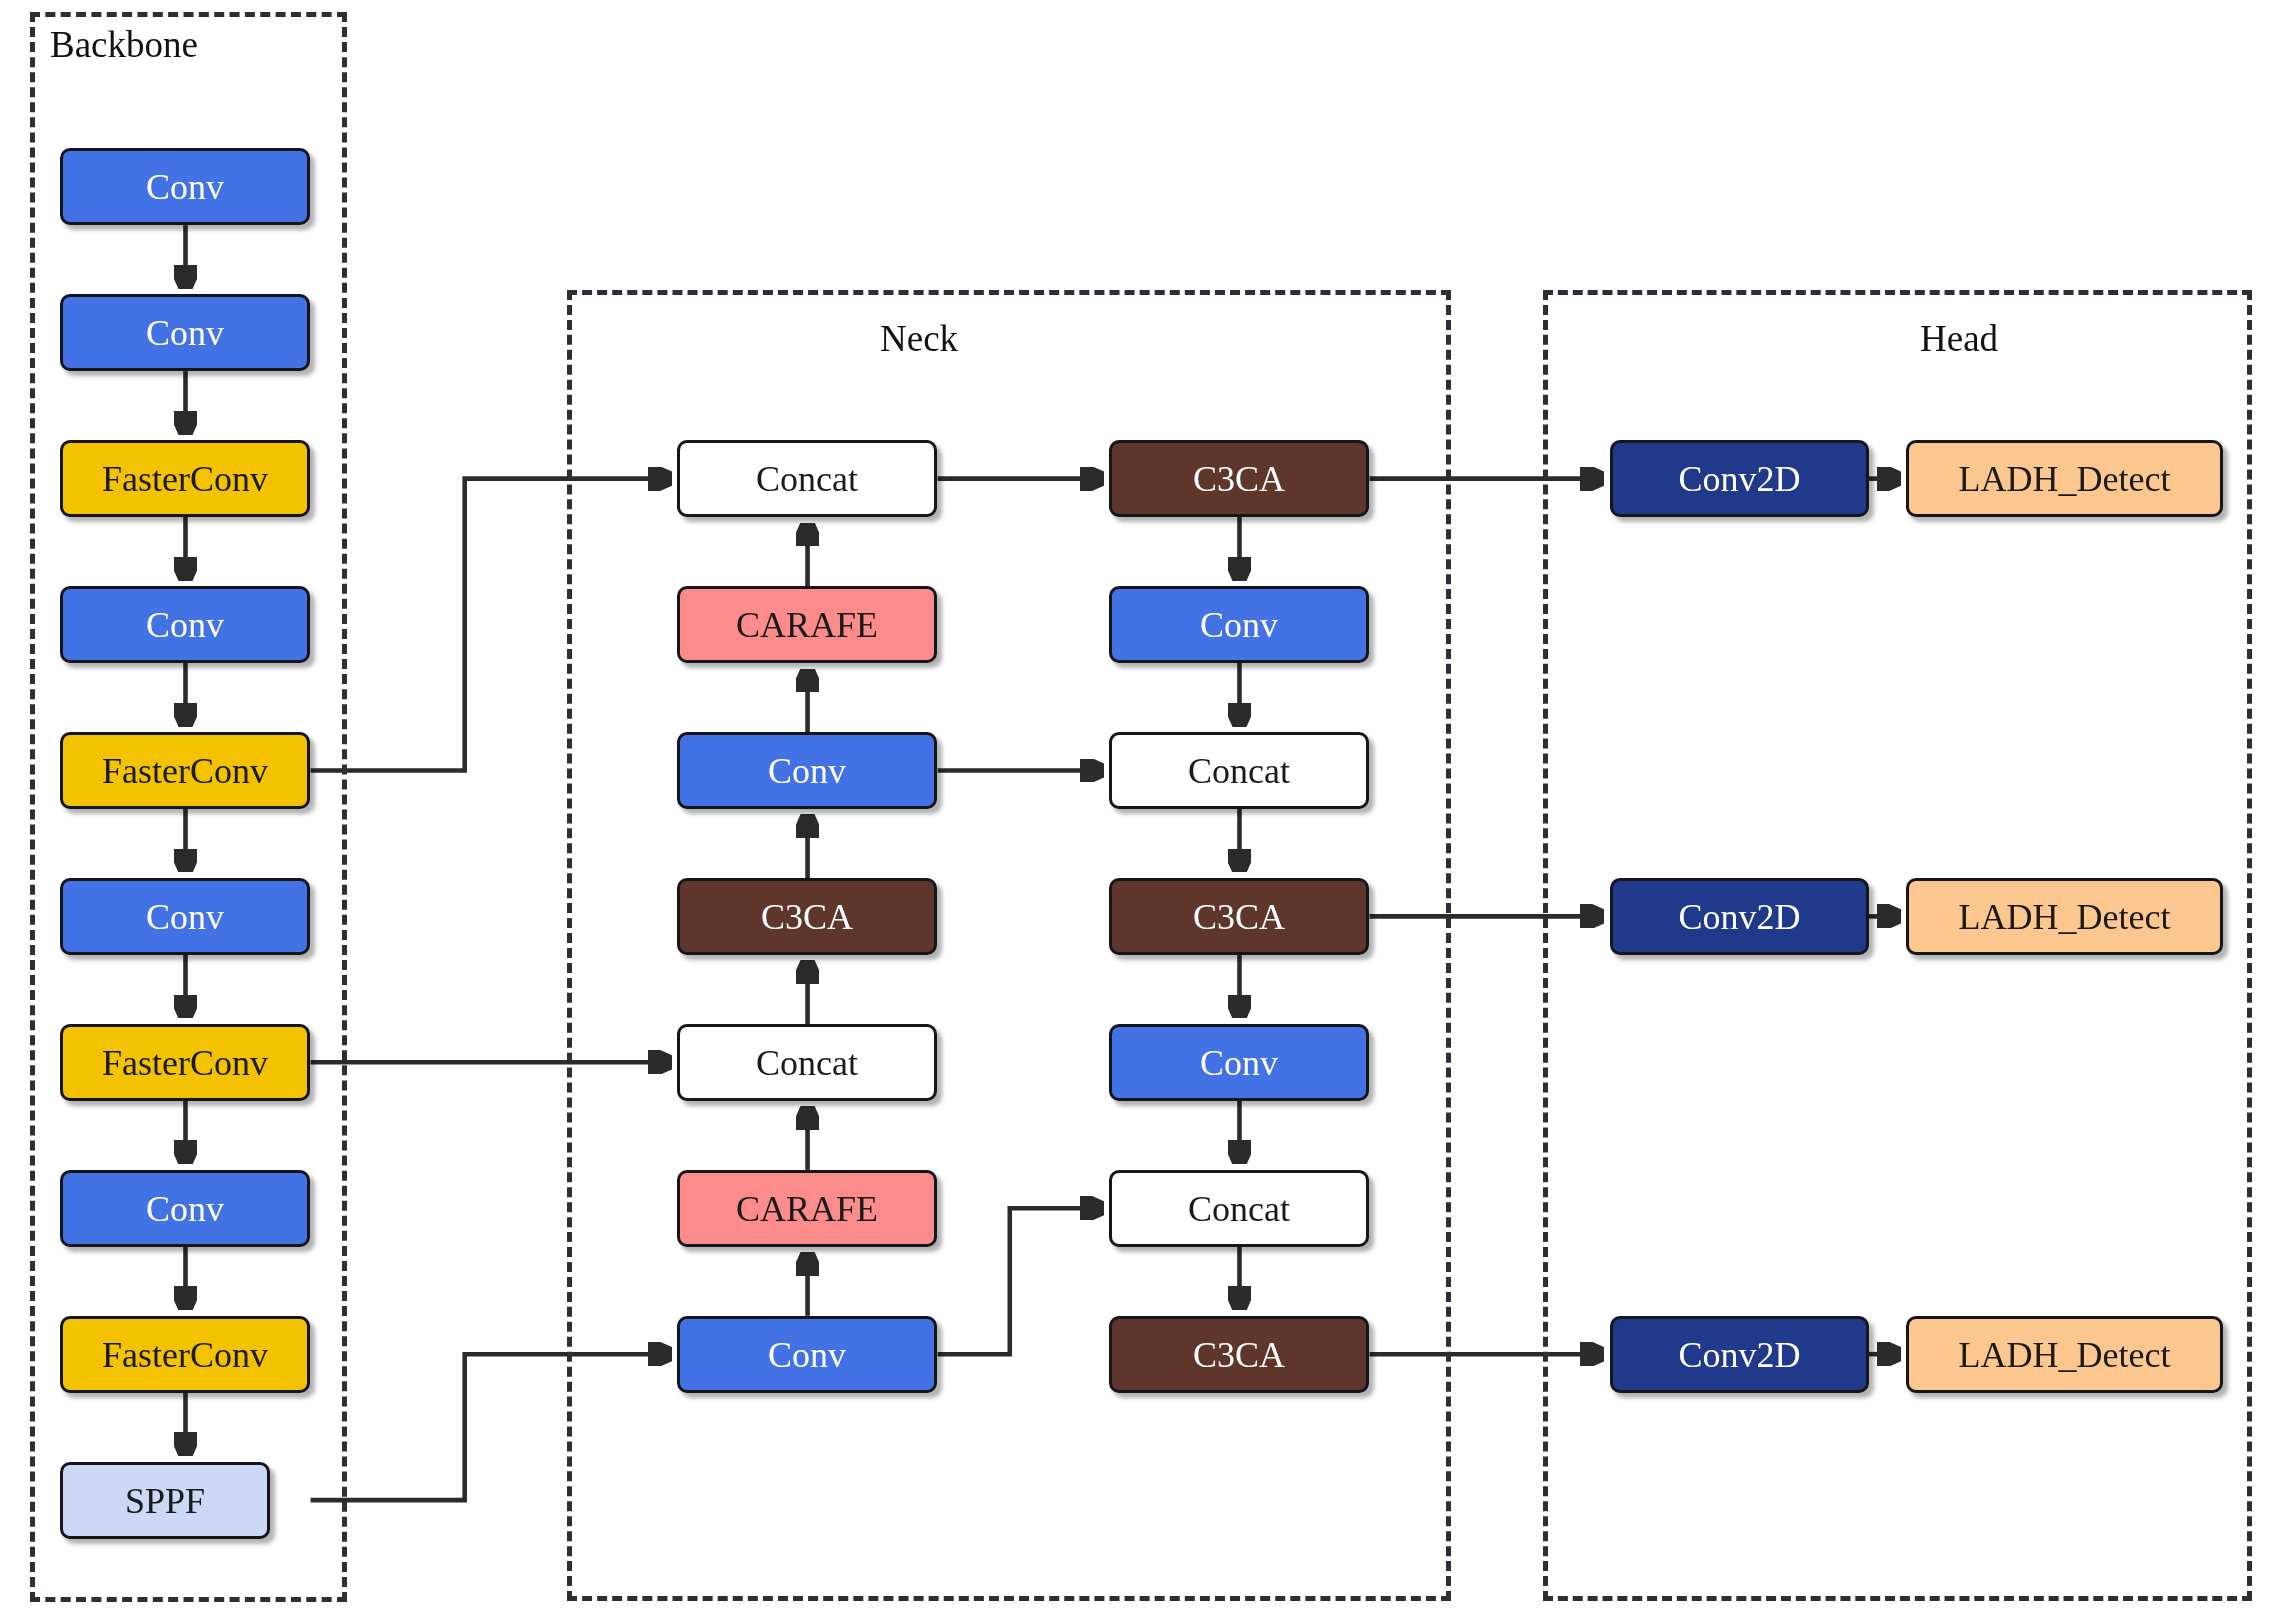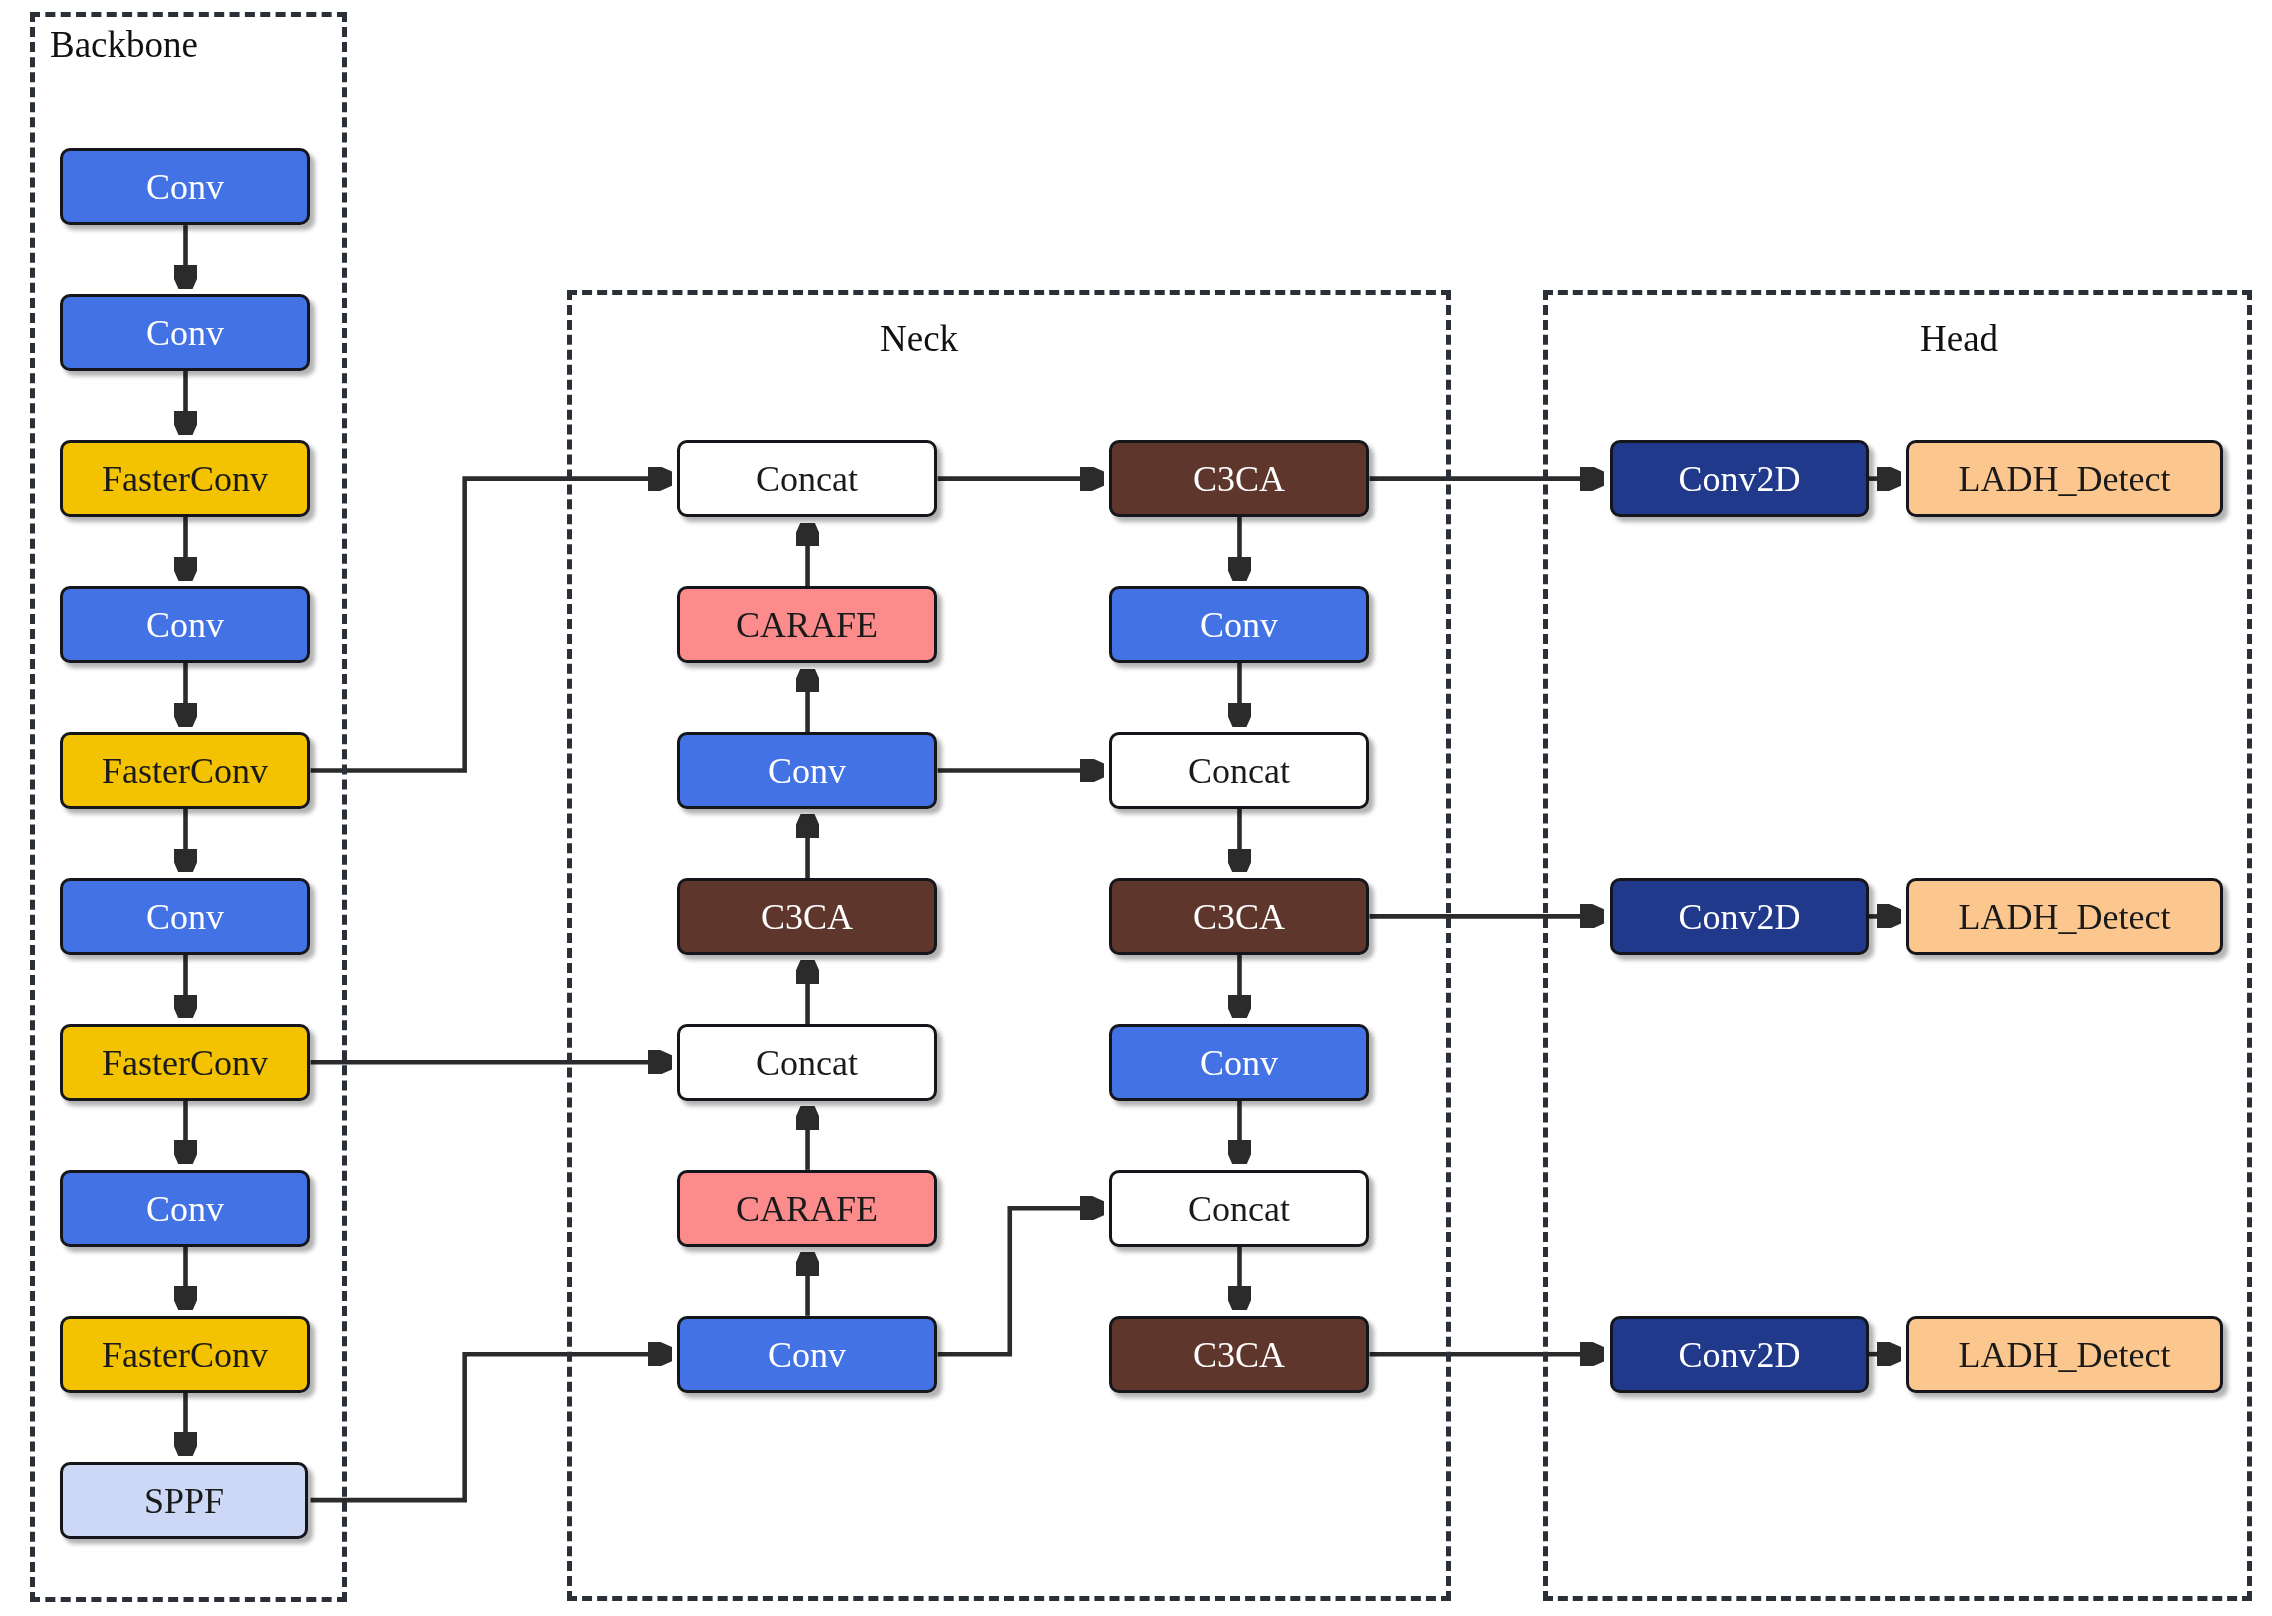--- a/index.html
+++ b/index.html
@@ -77,21 +77,21 @@
   <div id="node-layer">
       <div class="node" style="left: 60px; top: 148px; width: 250px; height: 77px; background: rgb(66, 114, 227); color: rgb(255, 255, 255); border-color: rgb(21, 22, 28);">Conv</div>
       <div class="node" style="left: 60px; top: 294px; width: 250px; height: 77px; background: rgb(66, 114, 227); color: rgb(255, 255, 255); border-color: rgb(21, 22, 28);">Conv</div>
       <div class="node" style="left: 60px; top: 440px; width: 250px; height: 77px; background: rgb(243, 194, 0); color: rgb(26, 26, 26); border-color: rgb(21, 22, 28);">FasterConv</div>
       <div class="node" style="left: 60px; top: 586px; width: 250px; height: 77px; background: rgb(66, 114, 227); color: rgb(255, 255, 255); border-color: rgb(21, 22, 28);">Conv</div>
       <div class="node" style="left: 60px; top: 732px; width: 250px; height: 77px; background: rgb(243, 194, 0); color: rgb(26, 26, 26); border-color: rgb(21, 22, 28);">FasterConv</div>
       <div class="node" style="left: 60px; top: 878px; width: 250px; height: 77px; background: rgb(66, 114, 227); color: rgb(255, 255, 255); border-color: rgb(21, 22, 28);">Conv</div>
       <div class="node" style="left: 60px; top: 1024px; width: 250px; height: 77px; background: rgb(243, 194, 0); color: rgb(26, 26, 26); border-color: rgb(21, 22, 28);">FasterConv</div>
       <div class="node" style="left: 60px; top: 1170px; width: 250px; height: 77px; background: rgb(66, 114, 227); color: rgb(255, 255, 255); border-color: rgb(21, 22, 28);">Conv</div>
       <div class="node" style="left: 60px; top: 1316px; width: 250px; height: 77px; background: rgb(243, 194, 0); color: rgb(26, 26, 26); border-color: rgb(21, 22, 28);">FasterConv</div>
-      <div class="node" style="left: 60px; top: 1462px; width: 248px; height: 77px; background: rgb(204, 216, 245); color: rgb(26, 26, 26); border-color: rgb(21, 22, 28);">SPPF</div>
+      <div class="node" style="left: 60px; top: 1462px; width: 210px; height: 77px; background: rgb(204, 216, 245); color: rgb(26, 26, 26); border-color: rgb(21, 22, 28);">SPPF</div>
       <div class="node" style="left: 677px; top: 440px; width: 260px; height: 77px; background: rgb(255, 255, 255); color: rgb(26, 26, 26); border-color: rgb(21, 22, 28);">Concat</div>
       <div class="node" style="left: 677px; top: 586px; width: 260px; height: 77px; background: rgb(252, 140, 140); color: rgb(26, 26, 26); border-color: rgb(21, 22, 28);">CARAFE</div>
       <div class="node" style="left: 677px; top: 732px; width: 260px; height: 77px; background: rgb(66, 114, 227); color: rgb(255, 255, 255); border-color: rgb(21, 22, 28);">Conv</div>
       <div class="node" style="left: 677px; top: 878px; width: 260px; height: 77px; background: rgb(94, 54, 44); color: rgb(255, 255, 255); border-color: rgb(21, 22, 28);">C3CA</div>
       <div class="node" style="left: 677px; top: 1024px; width: 260px; height: 77px; background: rgb(255, 255, 255); color: rgb(26, 26, 26); border-color: rgb(21, 22, 28);">Concat</div>
       <div class="node" style="left: 677px; top: 1170px; width: 260px; height: 77px; background: rgb(252, 140, 140); color: rgb(26, 26, 26); border-color: rgb(21, 22, 28);">CARAFE</div>
       <div class="node" style="left: 677px; top: 1316px; width: 260px; height: 77px; background: rgb(66, 114, 227); color: rgb(255, 255, 255); border-color: rgb(21, 22, 28);">Conv</div>
       <div class="node" style="left: 1109px; top: 440px; width: 260px; height: 77px; background: rgb(94, 54, 44); color: rgb(255, 255, 255); border-color: rgb(21, 22, 28);">C3CA</div>
       <div class="node" style="left: 1109px; top: 586px; width: 260px; height: 77px; background: rgb(66, 114, 227); color: rgb(255, 255, 255); border-color: rgb(21, 22, 28);">Conv</div>
       <div class="node" style="left: 1109px; top: 732px; width: 260px; height: 77px; background: rgb(255, 255, 255); color: rgb(26, 26, 26); border-color: rgb(21, 22, 28);">Concat</div>

